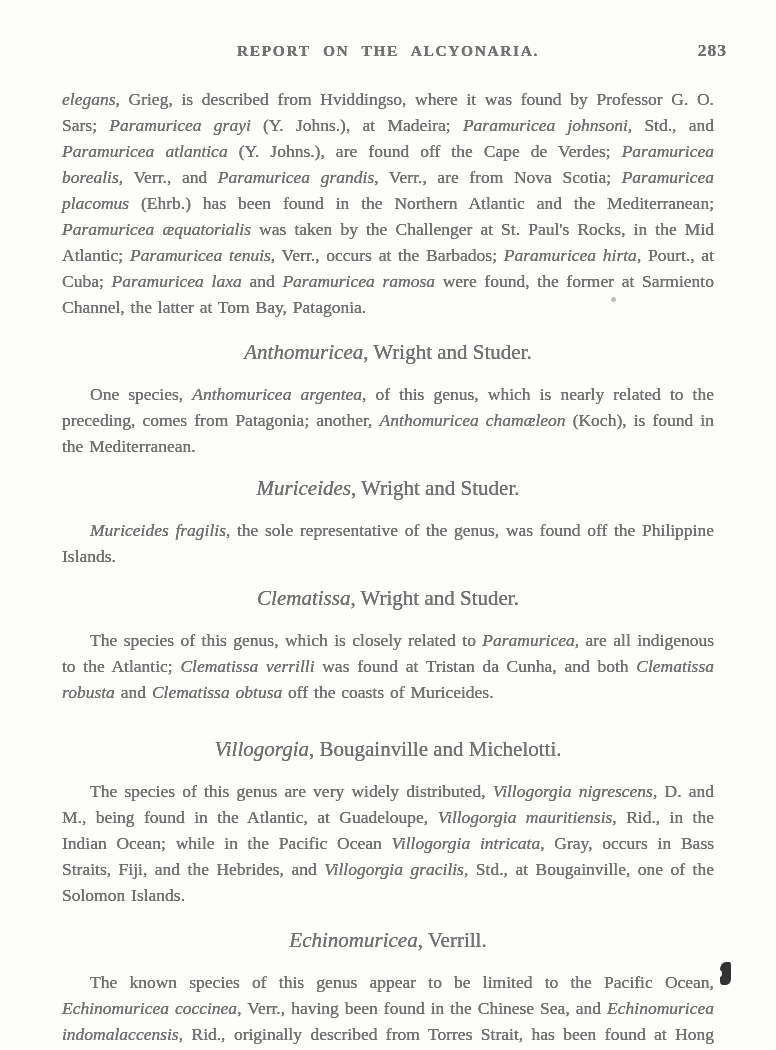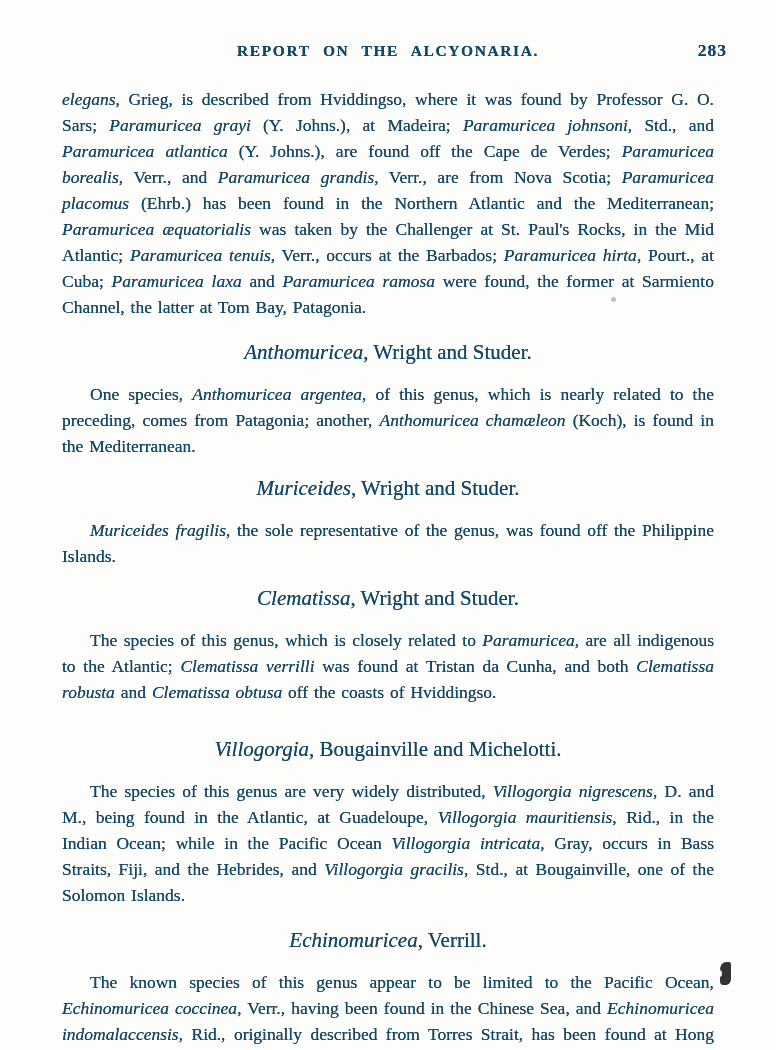--- a/index.html
+++ b/index.html
@@ -6,21 +6,21 @@
     margin: 0;
     padding: 0;
     background: #ffffff;
   }
   .page {
     position: relative;
     width: 776px;
     height: 1050px;
     box-sizing: border-box;
     background: #fdfdfb;
-    color: #0c4a6e;
+    color: #737373;
     font-family: "Liberation Serif", "DejaVu Serif", serif;
     padding: 42px 46px 11px 46px;
     overflow: hidden;
     text-shadow: 0 0 0.35px rgba(10,10,10,0.75);
   }
   .running-header {
     position: relative;
     text-align: center;
     height: 24px;
   }
@@ -116,21 +116,21 @@
       <p class="para"><span>One species, </span><i>Anthomuricea argentea</i><span>, of this genus, which is nearly related to the preceding, comes from Patagonia; another, </span><i>Anthomuricea chamæleon</i><span> (Koch), is found in the Mediterranean.</span></p>
     </section>
 
     <section>
       <h2 class="genus-heading gap-sm"><i>Muriceides</i><span>, Wright and Studer.</span></h2>
       <p class="para"><i>Muriceides fragilis</i><span>, the sole representative of the genus, was found off the Philippine Islands.</span></p>
     </section>
 
     <section>
       <h2 class="genus-heading gap-sm"><i>Clematissa</i><span>, Wright and Studer.</span></h2>
-      <p class="para"><span>The species of this genus, which is closely related to </span><i>Paramuricea</i><span>, are all indigenous to the Atlantic; </span><i>Clematissa verrilli</i><span> was found at Tristan da Cunha, and both </span><i>Clematissa robusta</i><span> and </span><i>Clematissa obtusa</i><span> off the coasts of Hviddingso.</span></p>
+      <p class="para"><span>The species of this genus, which is closely related to </span><i>Paramuricea</i><span>, are all indigenous to the Atlantic; </span><i>Clematissa verrilli</i><span> was found at Tristan da Cunha, and both </span><i>Clematissa robusta</i><span> and </span><i>Clematissa obtusa</i><span> off the coasts of Muriceides.</span></p>
     </section>
 
     <section>
       <h2 class="genus-heading gap-lg"><i>Villogorgia</i><span>, Bougainville and Michelotti.</span></h2>
       <p class="para"><span>The species of this genus are very widely distributed, </span><i>Villogorgia nigrescens</i><span>, D. and M., being found in the Atlantic, at Guadeloupe, </span><i>Villogorgia mauritiensis</i><span>, Rid., in the Indian Ocean; while in the Pacific Ocean </span><i>Villogorgia intricata</i><span>, Gray, occurs in Bass Straits, Fiji, and the Hebrides, and </span><i>Villogorgia gracilis</i><span>, Std., at Bougainville, one of the Solomon Islands.</span></p>
     </section>
 
     <section>
       <h2 class="genus-heading gap-md"><i>Echinomuricea</i><span>, Verrill.</span></h2>
       <p class="para"><span>The known species of this genus appear to be limited to the Pacific Ocean, </span><i>Echinomuricea coccinea</i><span>, Verr., having been found in the Chinese Sea, and </span><i>Echinomuricea indomalaccensis</i><span>, Rid., originally described from Torres Strait, has been found at Hong Kong, and by the Challenger off Panay, Philippines.</span></p>

